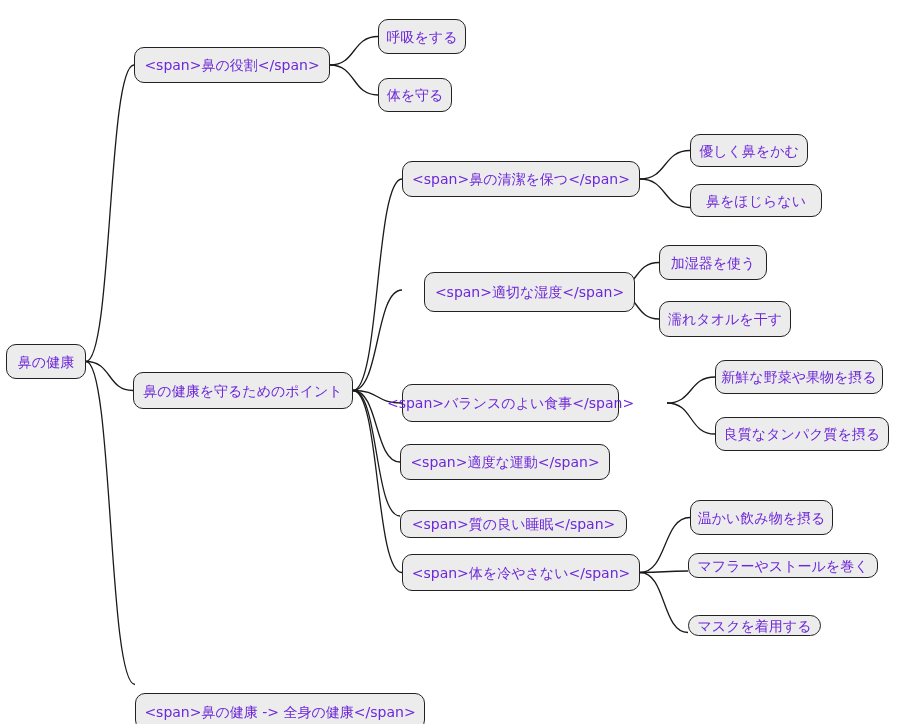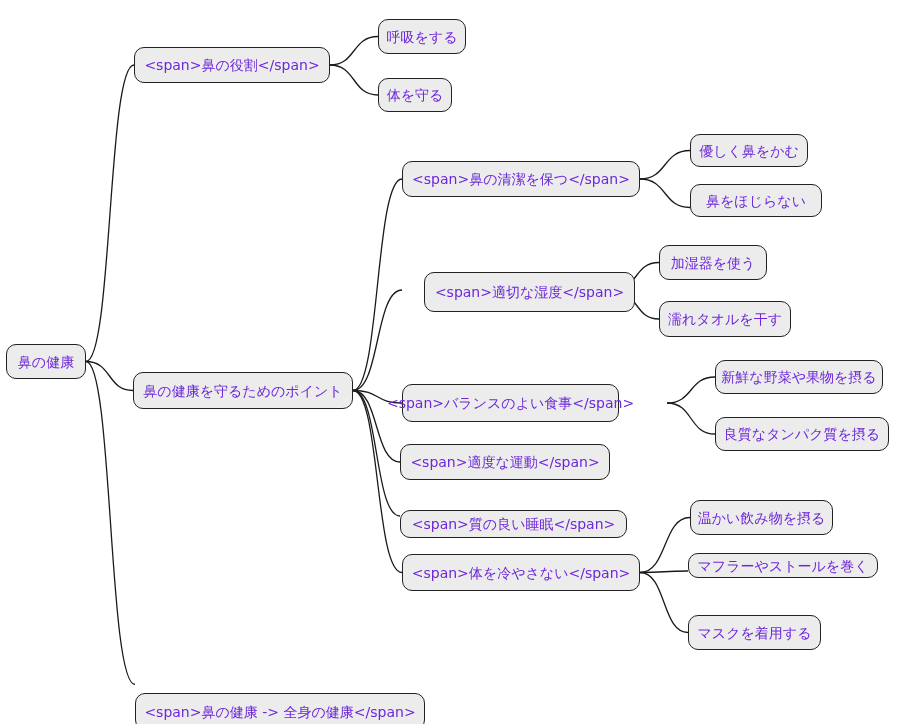--- a/index.html
+++ b/index.html
@@ -86,16 +86,16 @@
   <div class="node" id="n-b1c2" style="left:402px; top:384px; width:217px; height:38px;">&lt;span&gt;バランスのよい食事&lt;/span&gt;</div>
   <div class="node" id="n-b1c2g0" style="left:715px; top:360px; width:168px; height:34px;">新鮮な野菜や果物を摂る</div>
   <div class="node" id="n-b1c2g1" style="left:715px; top:417px; width:174px; height:34px;">良質なタンパク質を摂る</div>
 
   <div class="node" id="n-b1c3" style="left:400px; top:444px; width:210px; height:36px;">&lt;span&gt;適度な運動&lt;/span&gt;</div>
   <div class="node" id="n-b1c4" style="left:400px; top:498px; width:227px; height:28px;margin-top:12px;">&lt;span&gt;質の良い睡眠&lt;/span&gt;</div>
 
   <div class="node" id="n-b1c5" style="left:402px; top:554px; width:238px; height:37px;">&lt;span&gt;体を冷やさない&lt;/span&gt;</div>
   <div class="node" id="n-b1c5g0" style="left:690px; top:500px; width:143px; height:35px;">温かい飲み物を摂る</div>
   <div class="node" id="n-b1c5g1" style="left:688px; top:553px; width:190px; height:25px;">マフラーやストールを巻く</div>
-  <div class="node" id="n-b1c5g2" style="left:688px; top:615px; width:133px; height:35px;">マスクを着用する</div>
+  <div class="node" id="n-b1c5g2" style="left:688px; top:615px; width:133px; height:21px;border-radius:11px;">マスクを着用する</div>
 
   <div class="node" id="n-b2" style="left:135px; top:666px; width:290px; height:37px;margin-top:27px;">&lt;span&gt;鼻の健康 -&gt; 全身の健康&lt;/span&gt;</div>
 </div>
 
 </body></html>

